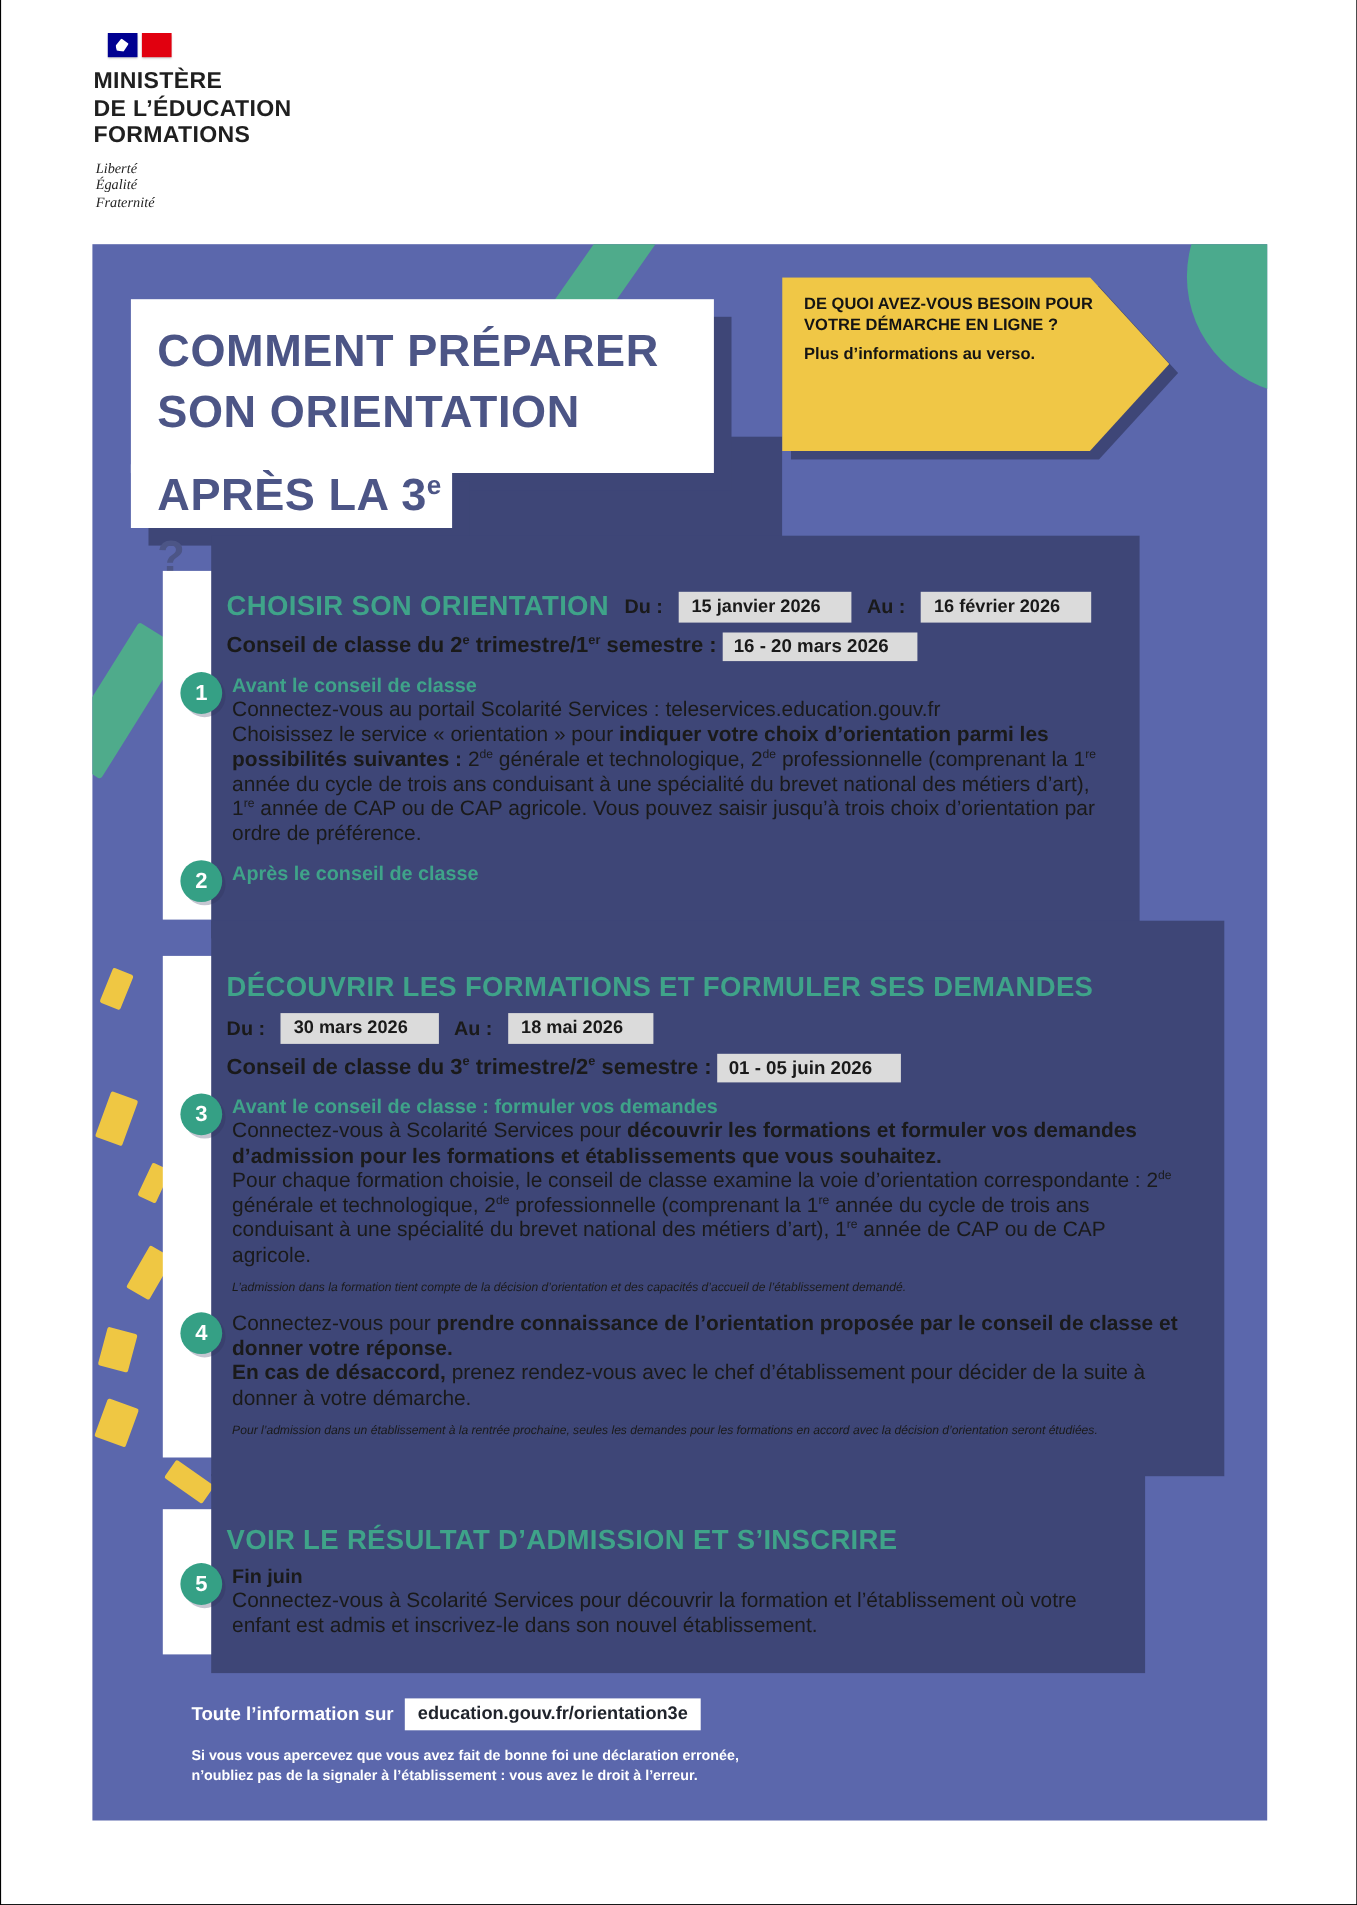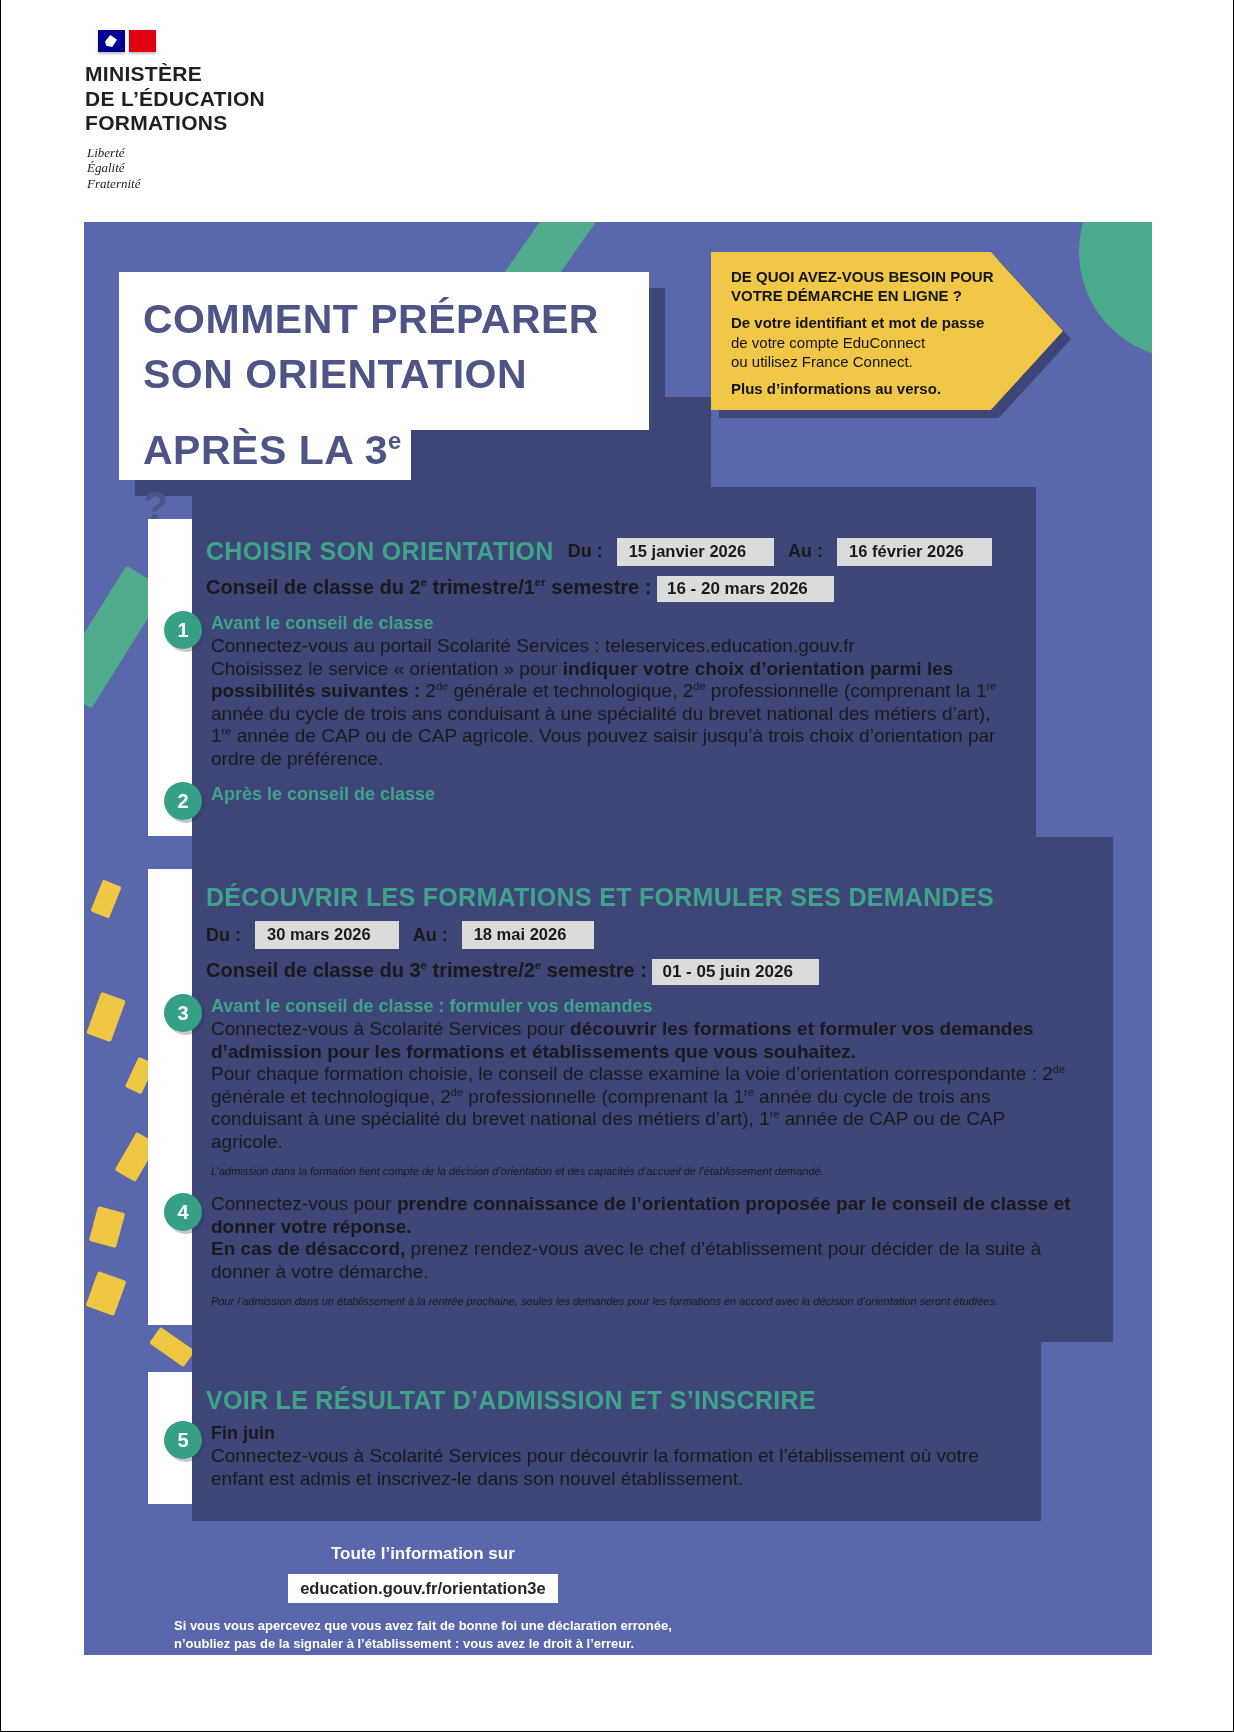--- a/index.html
+++ b/index.html
@@ -69,21 +69,21 @@
   .step-num{flex-shrink:0;width:38px;height:38px;border-radius:50%;background:#35a085;color:#fff;
     display:flex;align-items:center;justify-content:center;font-size:20px;font-weight:bold;
     box-shadow:3px 3px 0 rgba(45,50,90,.28);}
   .step-text{flex:1;}
   .step-title{font-size:18px;font-weight:bold;color:#3fa389;line-height:24px;}
   .step-title.dark{color:#1a1a1a;}
   .step-body{font-size:19px;line-height:22.5px;color:#1a1a1a;max-width:860px;}
   .step-note{font-size:11px;font-style:italic;line-height:20px;margin-top:8px;max-width:880px;}
   
   .footer{position:absolute;left:90px;top:1322px;color:#fff;}
-  .frow{display:flex;align-items:center;gap:10px;flex-direction:column;}
+  .frow{display:flex;align-items:center;gap:10px;}
   .fprefix{font-size:17px;font-weight:bold;}
   .furl{background:#fff;color:#20242c;font-size:16.5px;font-weight:bold;padding:5px 12px;}
   .fnote{margin-top:14px;font-size:13px;font-weight:bold;line-height:18px;}
 </style>
 </head>
 <body>
 
 <div class="page">
 
   <div class="ministry">
@@ -123,21 +123,20 @@
       <div class="title-line">SON ORIENTATION</div>
     </div>
     <div class="tbox-shadow tbox2-sh"></div>
     <div class="tbox tbox2">
       <div class="title-line"><span>APRÈS LA 3</span><sup>e</sup><span> ?</span></div>
     </div>
 
     <div class="callout-sh"></div>
     <div class="callout">
       <h3>DE QUOI AVEZ-VOUS BESOIN POUR VOTRE DÉMARCHE EN LIGNE ?</h3>
-      <div class="cbody"><span class="seg-b">De votre identifiant et mot de passe</span><br><span>de votre compte EduConnect</span><br><span>ou utilisez France Connect.</span></div>
       <div class="cnote">Plus d’informations au verso.</div>
     </div>
 
     <div class="card card1">
       <div class="headrow">
         <h2 class="sec-heading">CHOISIR SON ORIENTATION</h2>
         <span class="dlabel">Du :</span>
         <span class="dval">15 janvier 2026</span>
         <span class="dlabel">Au :</span>
         <span class="dval">16 février 2026</span>

